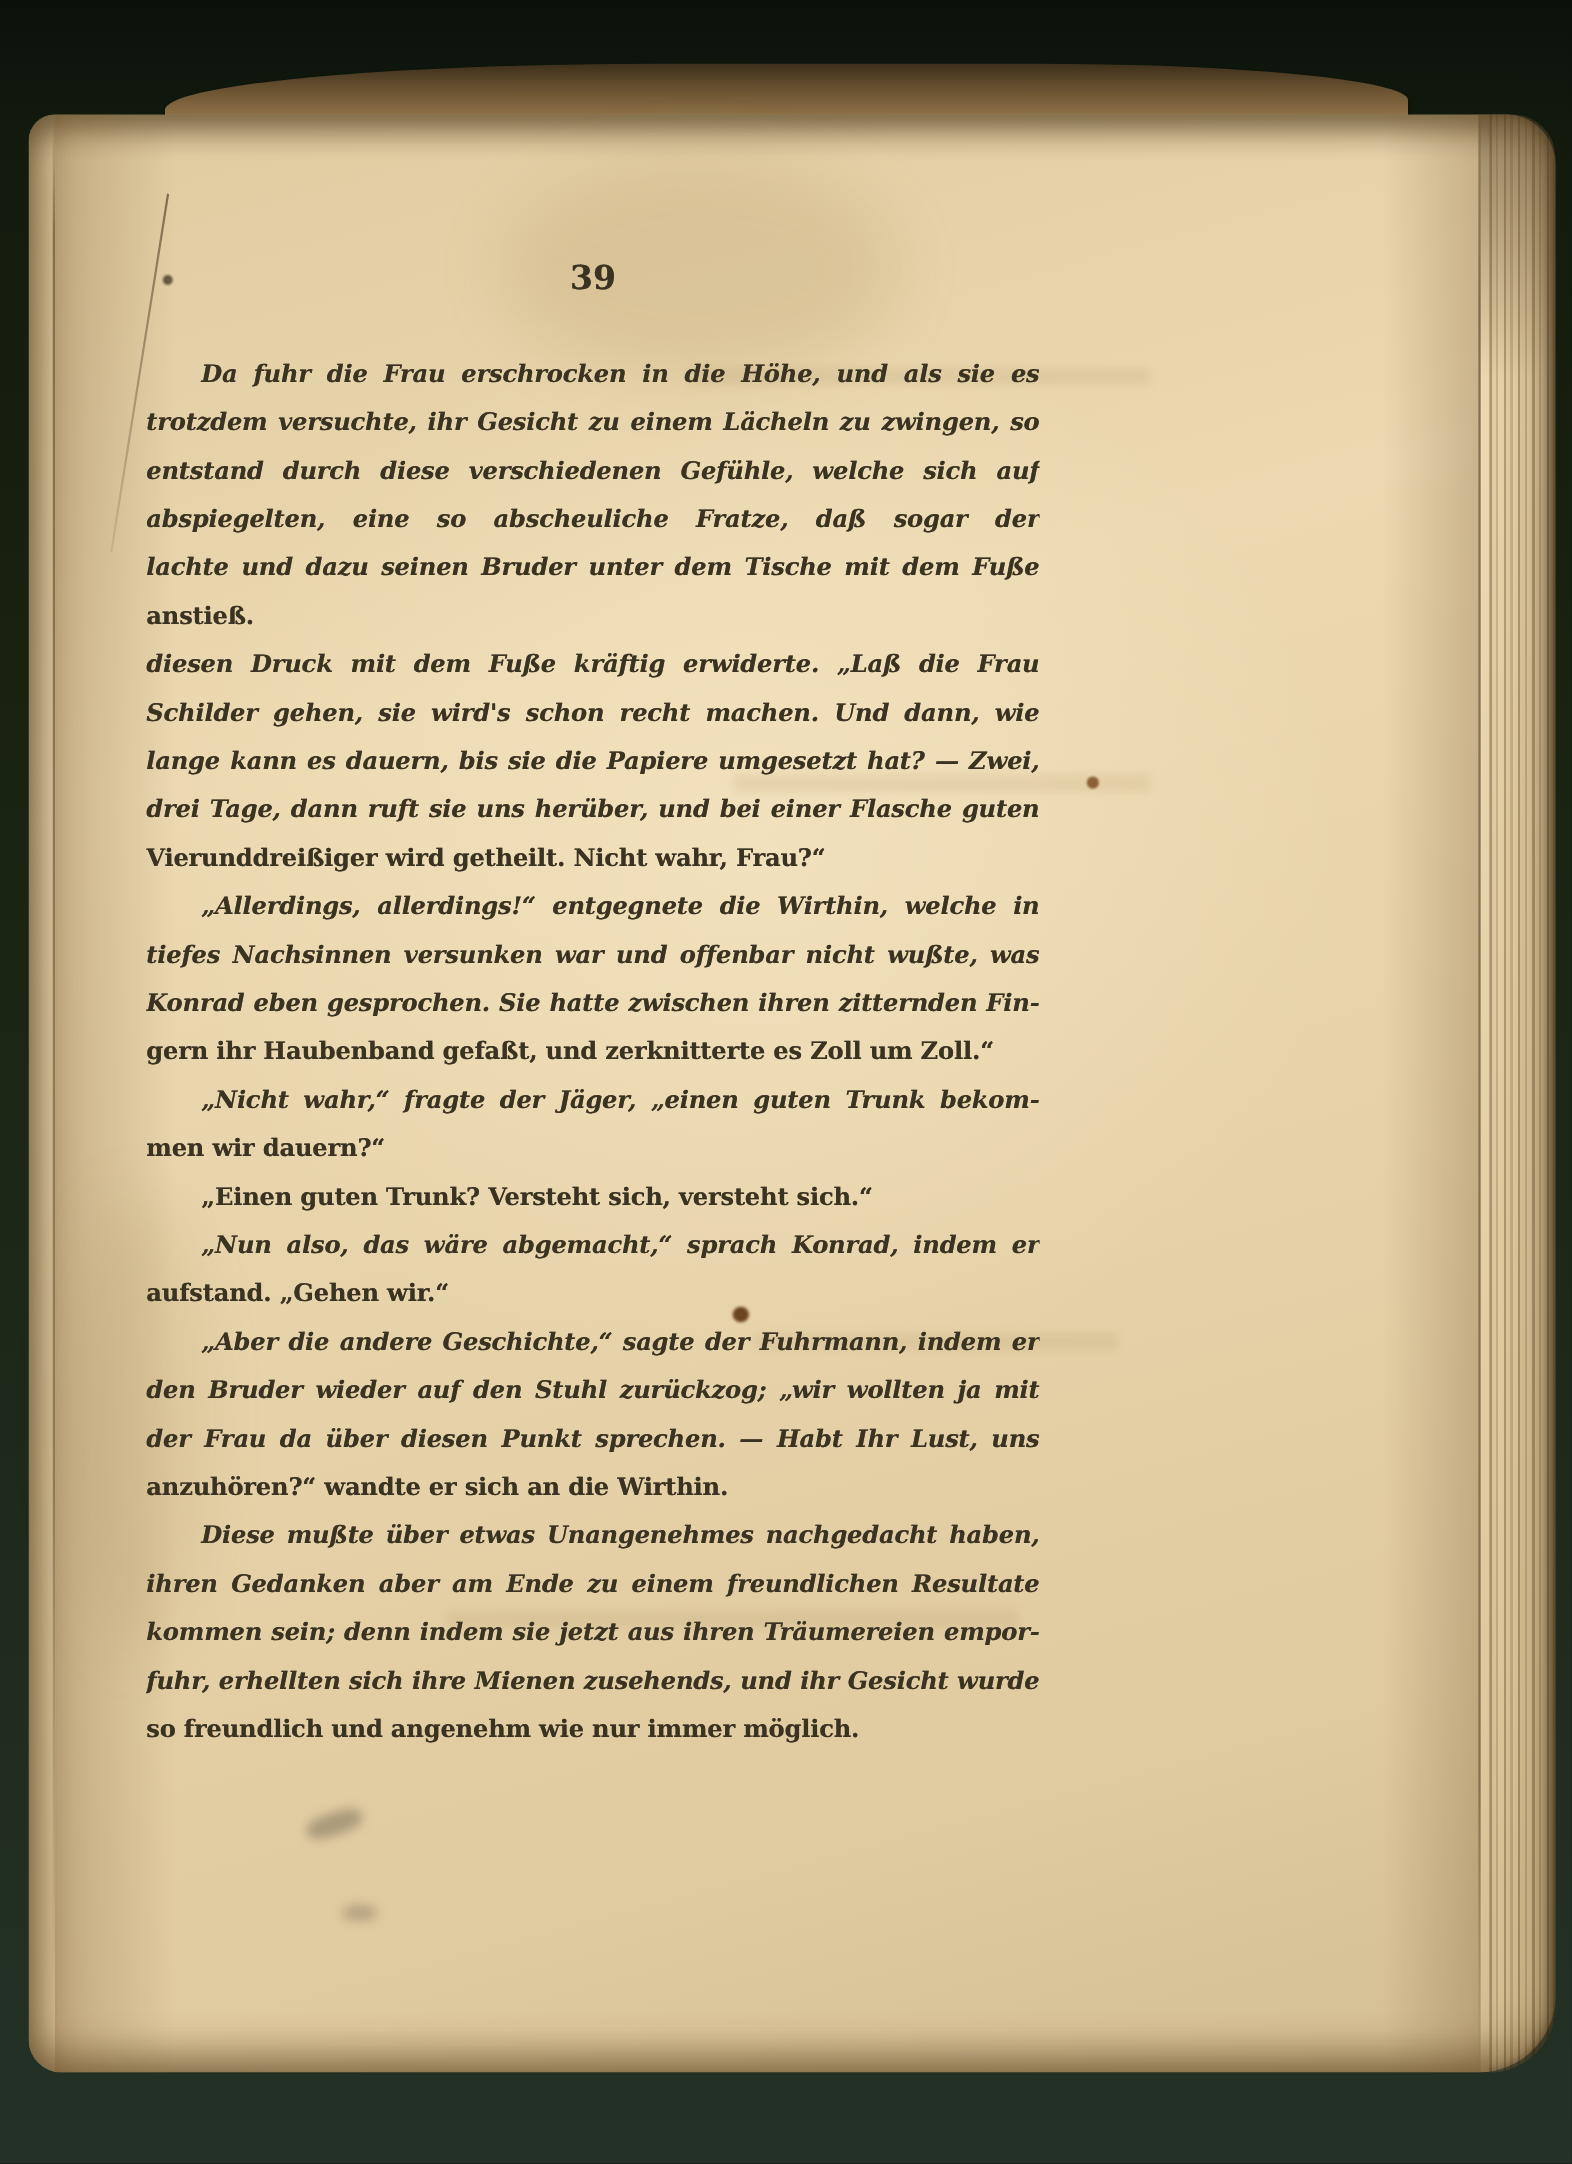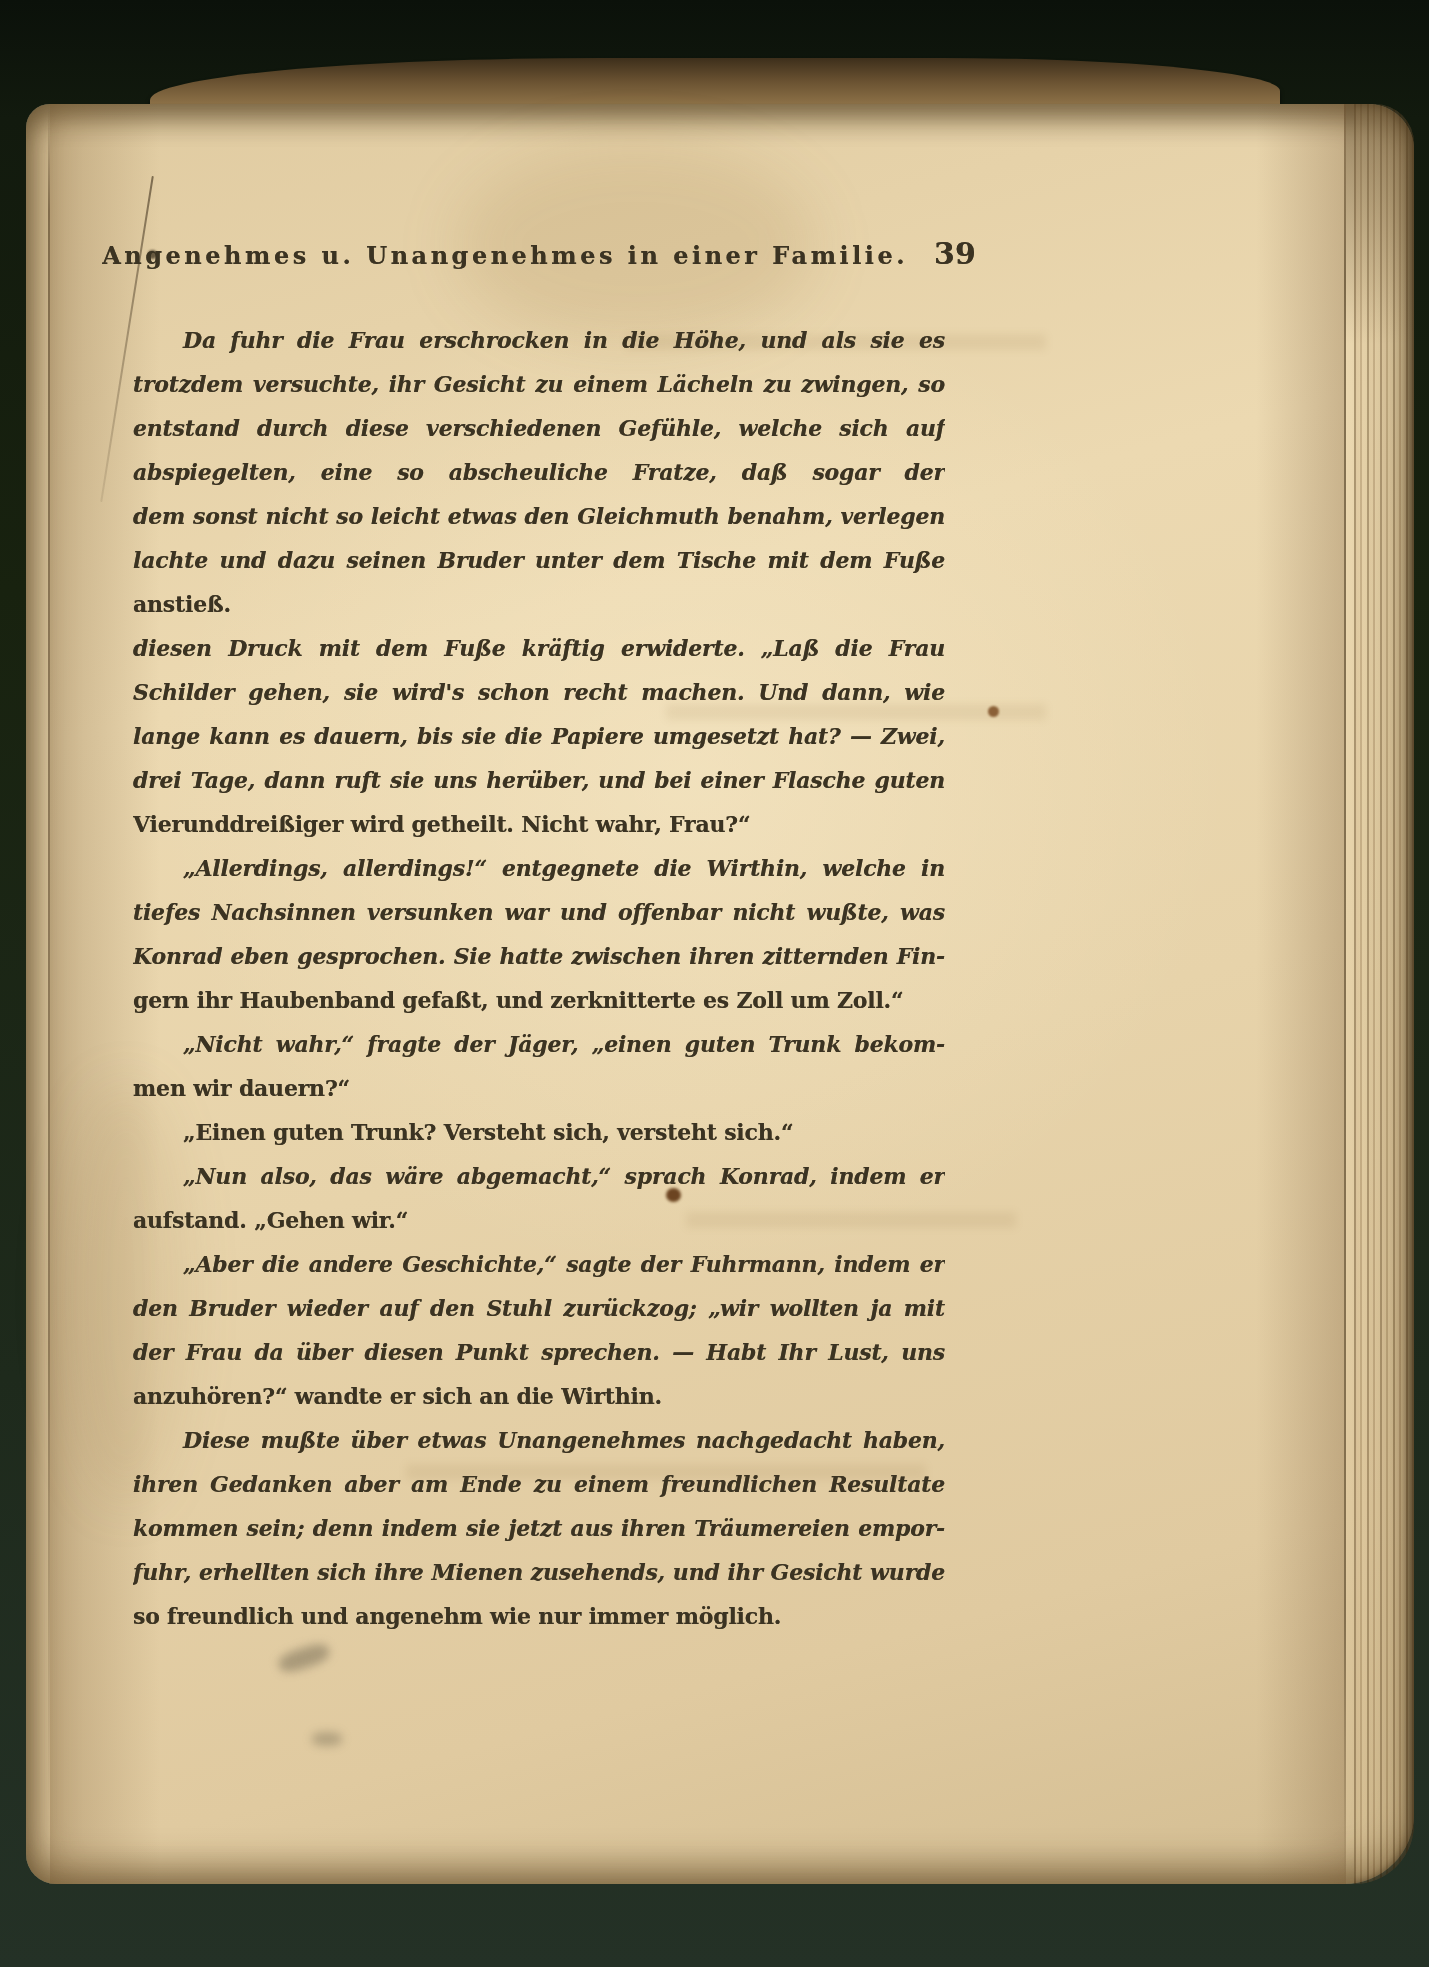--- a/index.html
+++ b/index.html
@@ -108,31 +108,29 @@
     <div class="stain s-dot-right"></div>
     <div class="stain s-spot-mid"></div>
     <div class="stain s-smudge1"></div>
     <div class="stain s-smudge2"></div>
     <div class="ghost g1"></div>
     <div class="ghost g2"></div>
     <div class="ghost g3"></div>
     <div class="ghost g4"></div>
 
     <div class="header">
-      <span class="header-title">Angenehmes u. Unangenehmes in einer Familie.</span>
       <span class="header-number">39</span>
     </div>
 
     <div class="text-block" id="text-block">
         <div>
           <div class="line j ind">Da fuhr die Frau erschrocken in die Höhe, und als sie es</div>
           <div class="line j">trotzdem versuchte, ihr Gesicht zu einem Lächeln zu zwingen, so</div>
           <div class="line j">entstand durch diese verschiedenen Gefühle, welche sich auf demselben</div>
           <div class="line j">abspiegelten, eine so abscheuliche Fratze, daß sogar der Fuhrmann,</div>
-          <div class="line j">dem sonst nicht so leicht etwas den Gleichmuth benahm, verlegen</div>
           <div class="line j">lachte und dazu seinen Bruder unter dem Tische mit dem Fuße</div>
           <div class="line">anstieß.</div>
         </div>
         <div>
           <div class="line j">diesen Druck mit dem Fuße kräftig erwiderte. „Laß die Frau</div>
           <div class="line j">Schilder gehen, sie wird's schon recht machen. Und dann, wie</div>
           <div class="line j">lange kann es dauern, bis sie die Papiere umgesetzt hat? — Zwei,</div>
           <div class="line j">drei Tage, dann ruft sie uns herüber, und bei einer Flasche guten</div>
           <div class="line">Vierunddreißiger wird getheilt.  Nicht wahr, Frau?“</div>
         </div>

